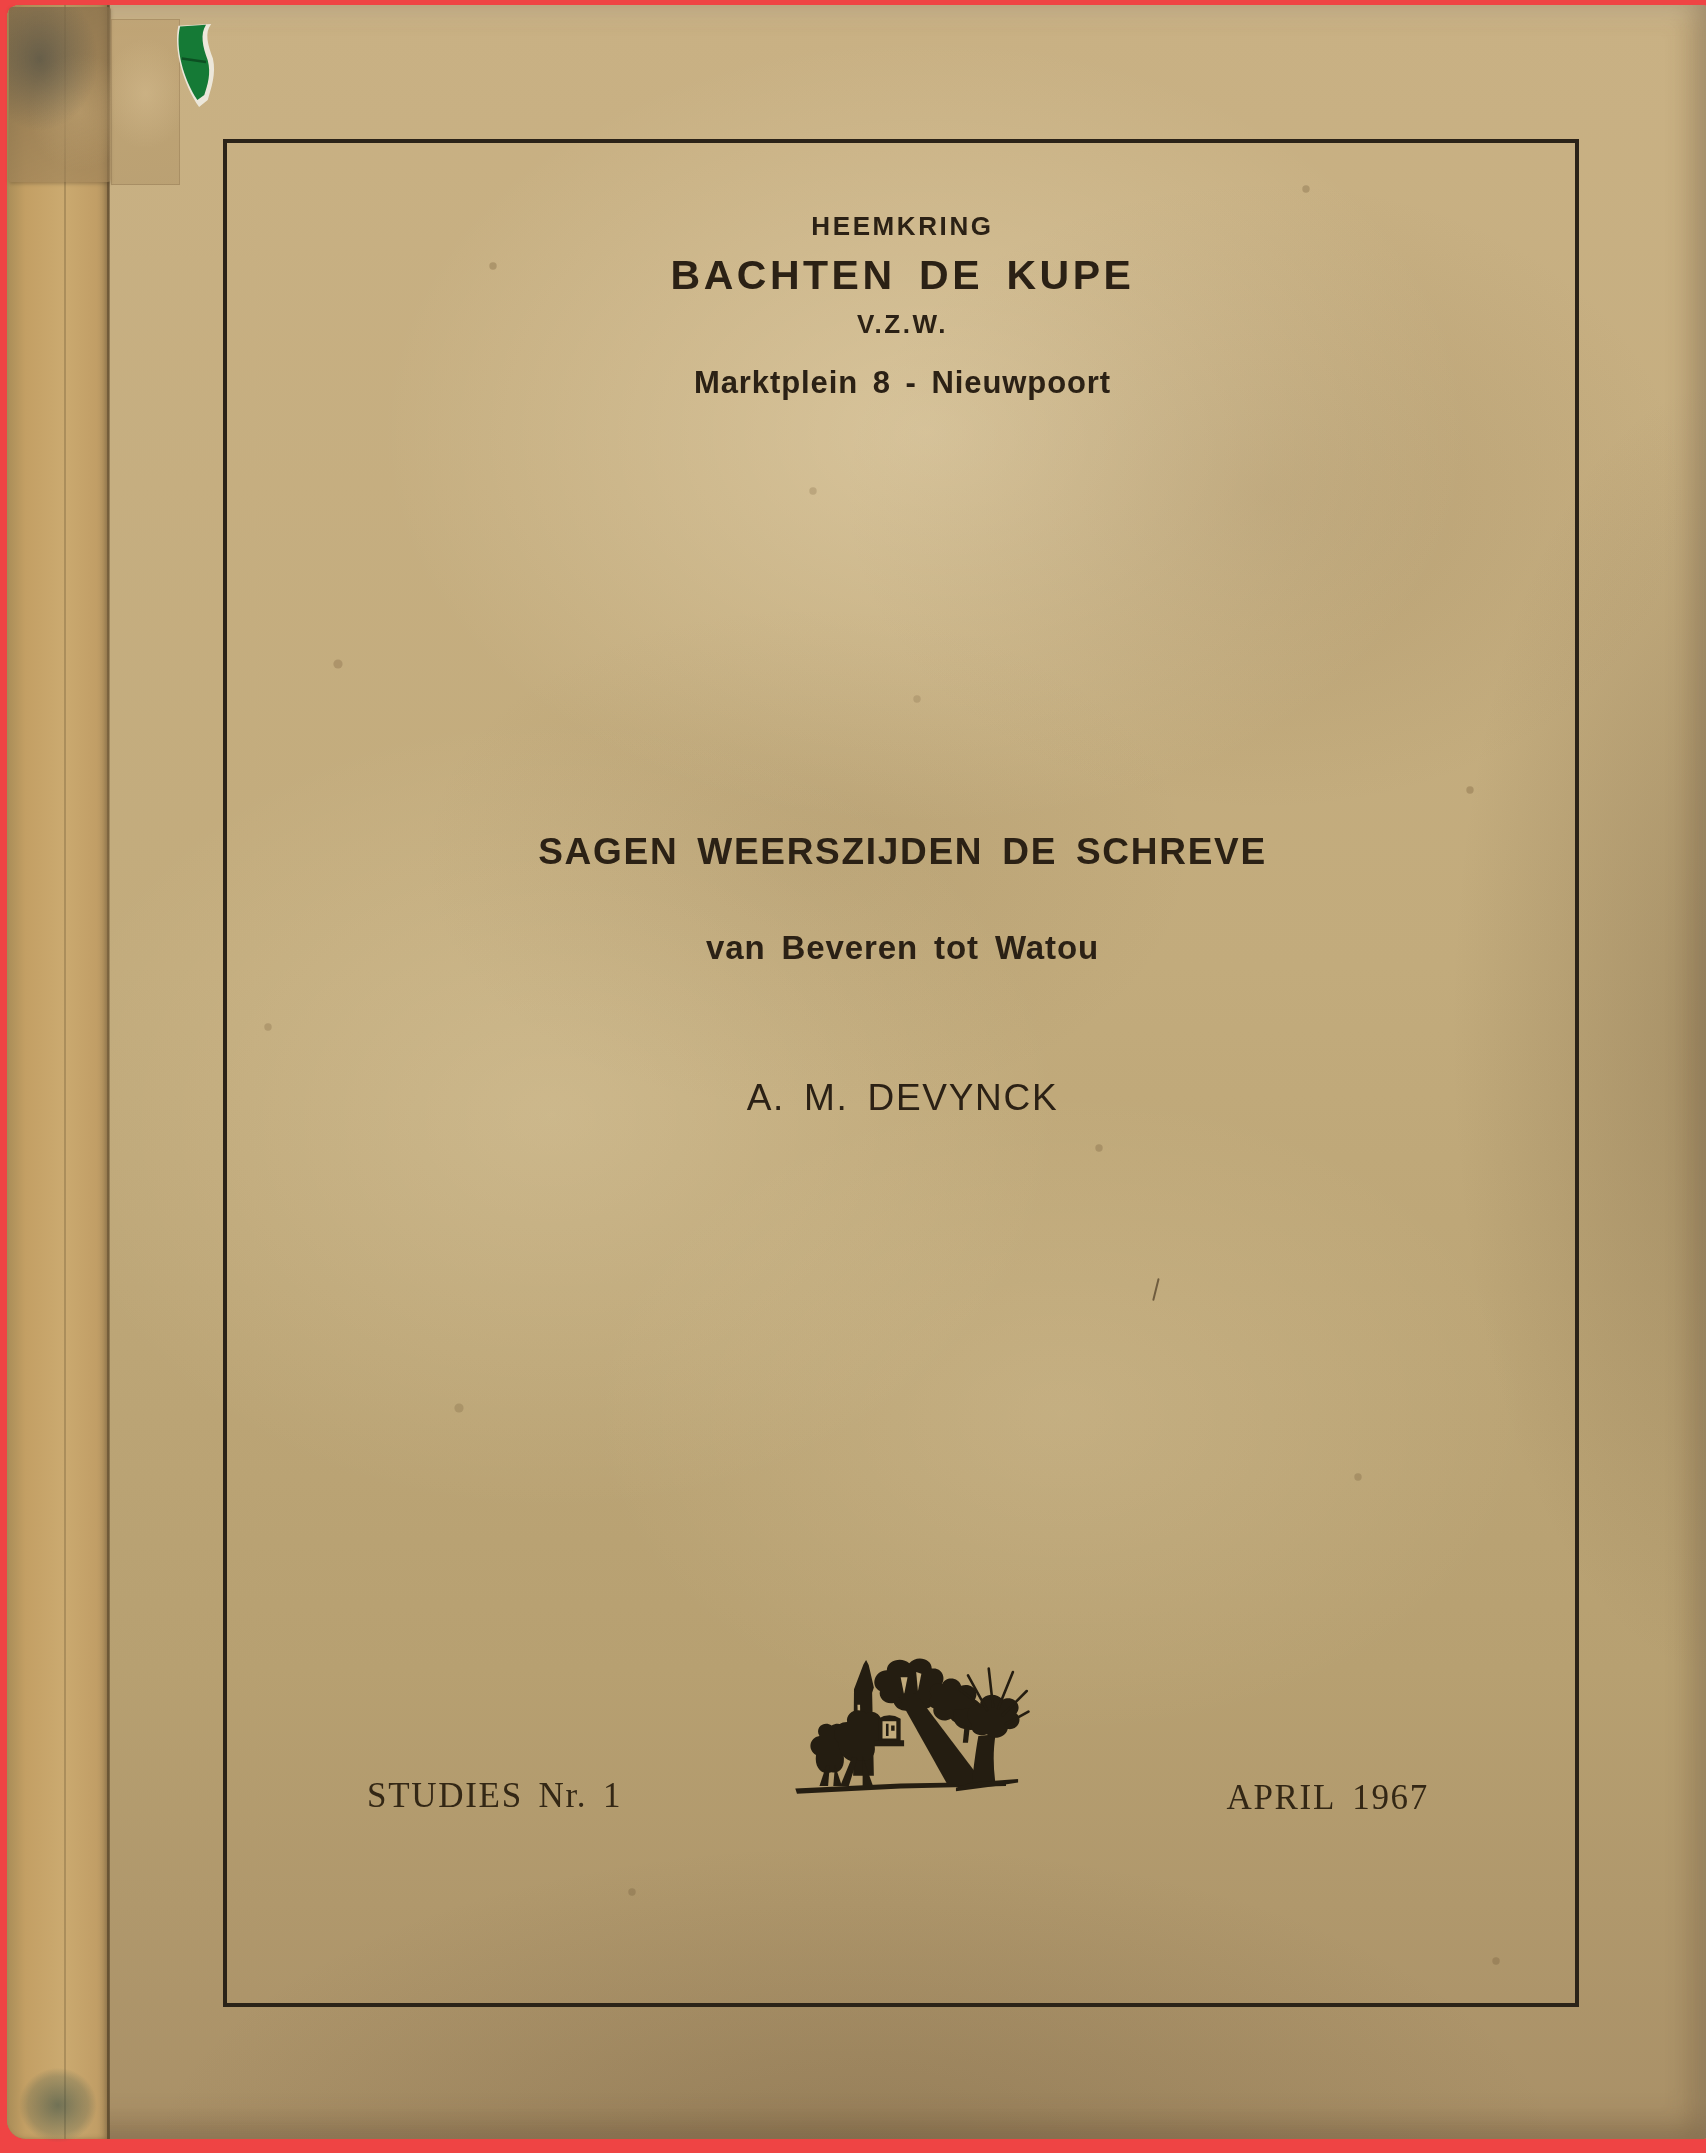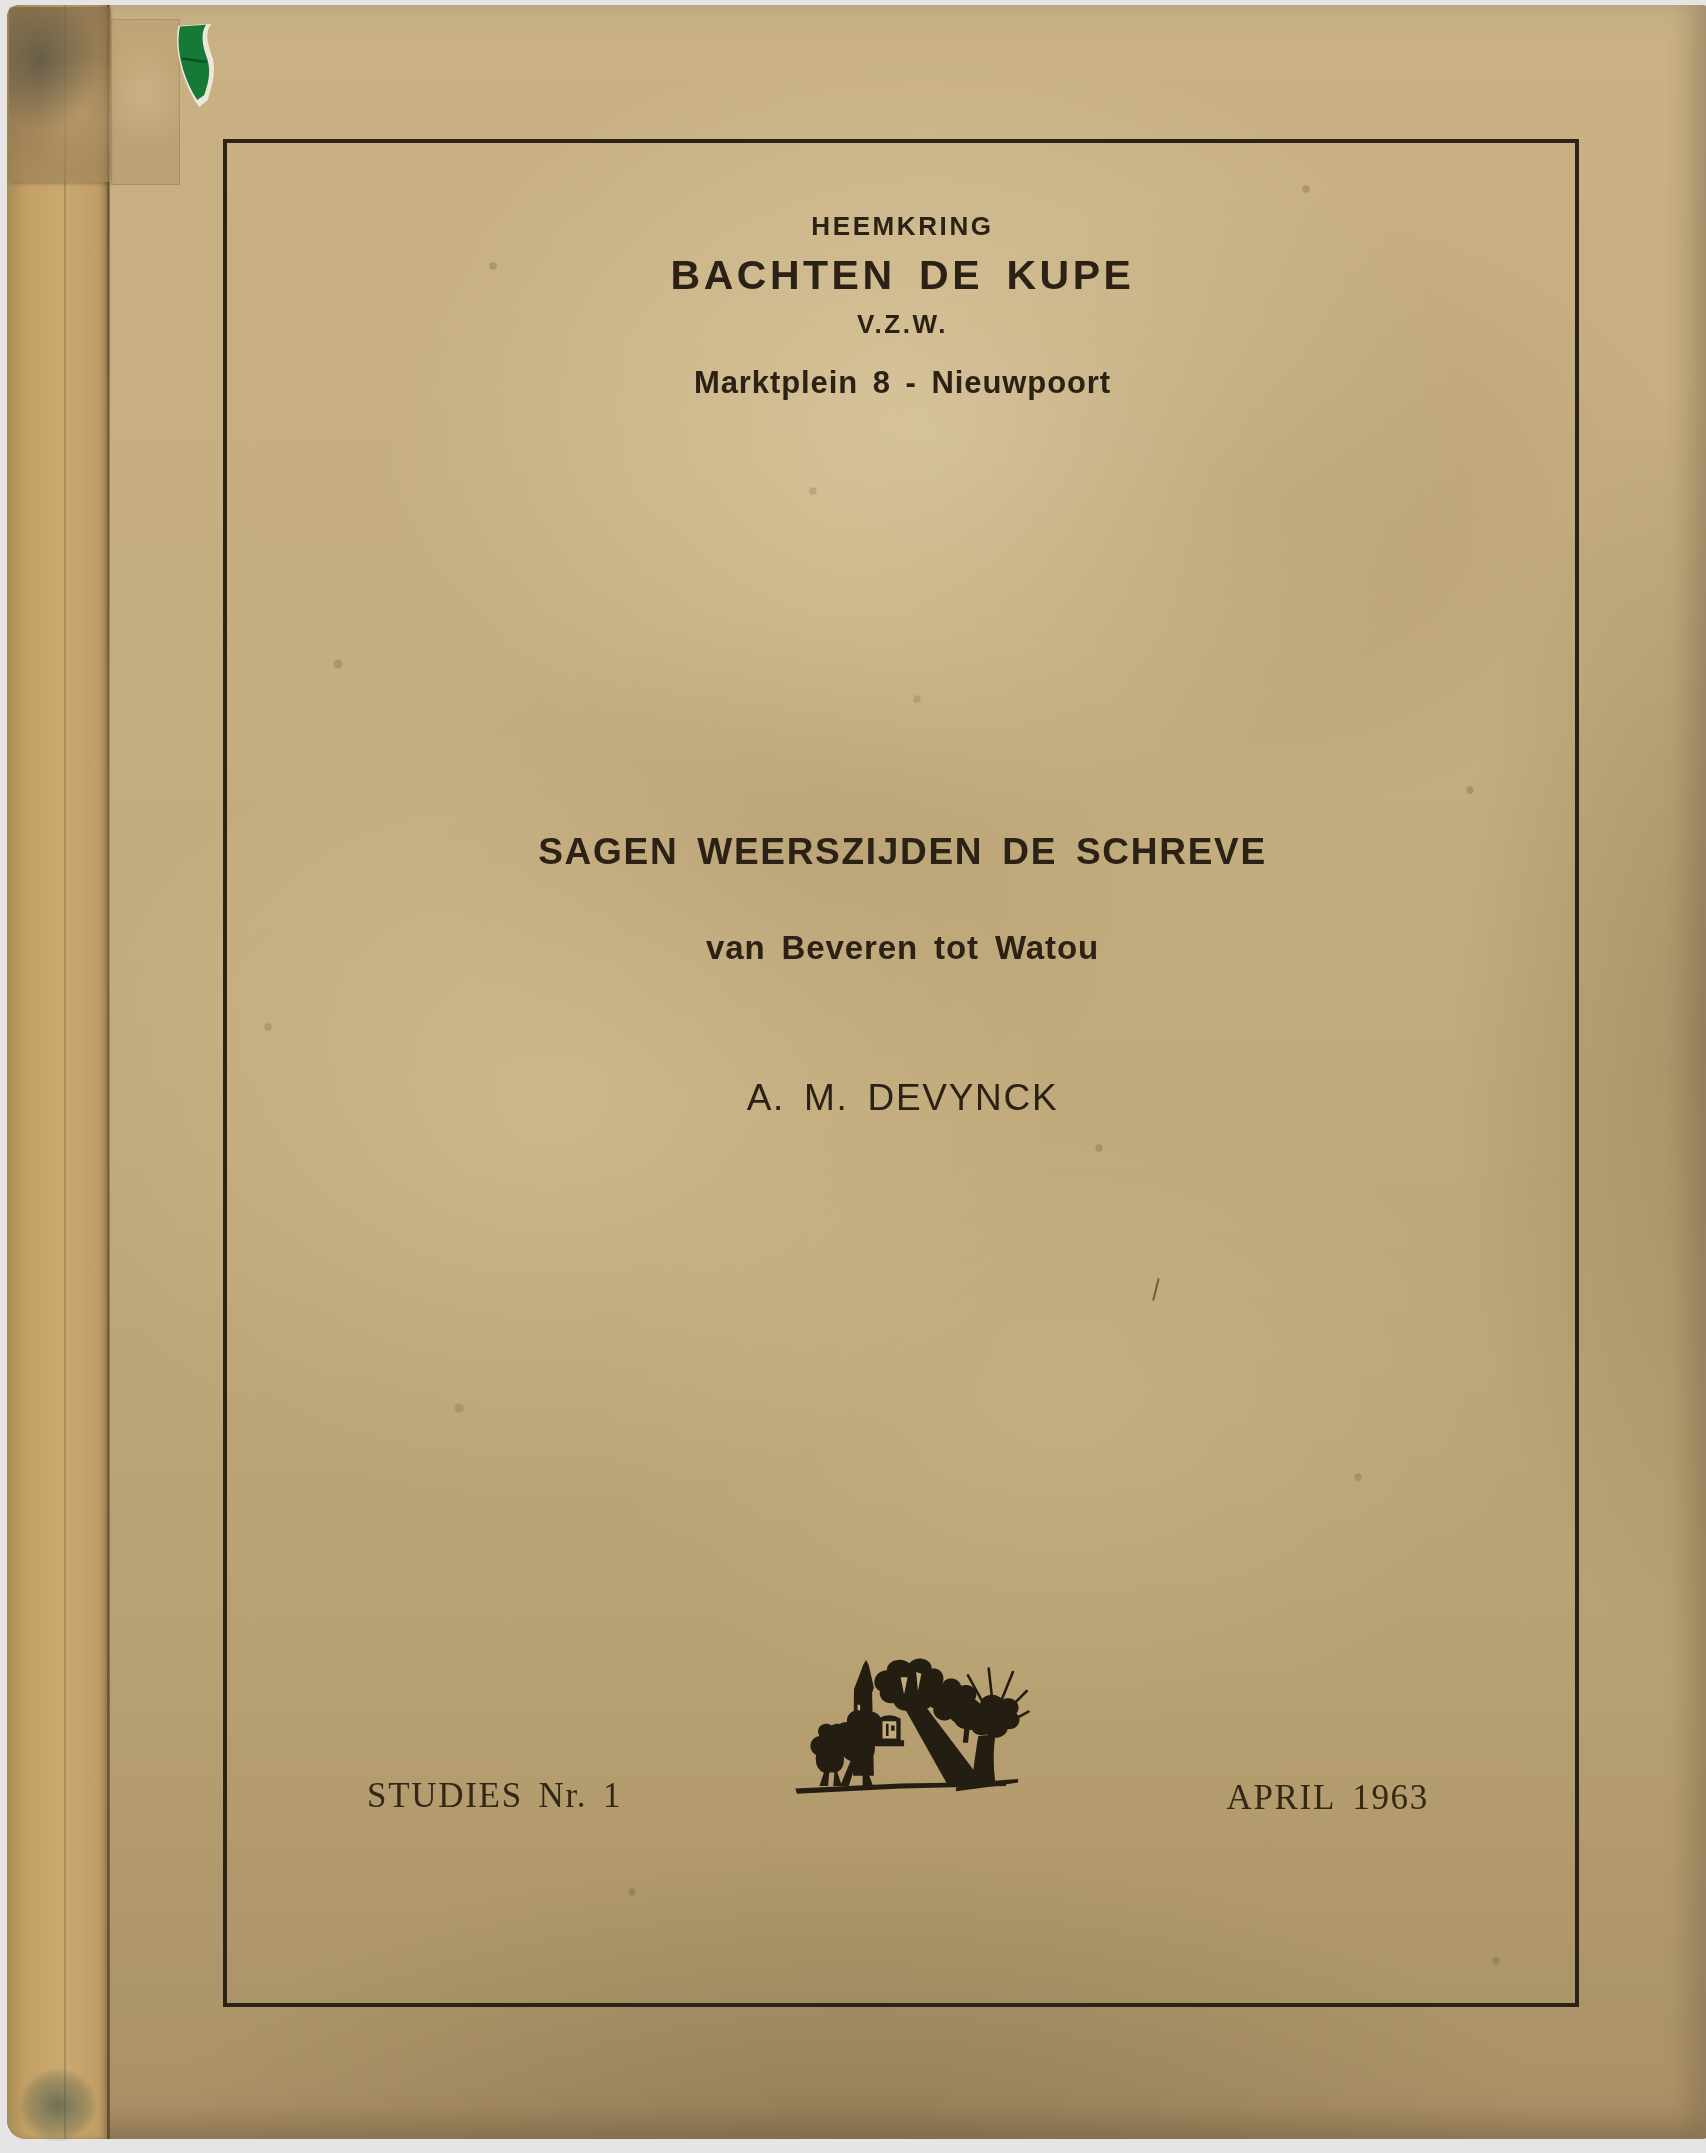--- a/index.html
+++ b/index.html
@@ -1,19 +1,19 @@
 <!DOCTYPE html>
 <html style="font-size:14px"><head>
 <meta charset="utf-8">
 <style>
   html,body{margin:0;padding:0;background:#ffffff;}
   .stage{
     position:relative;
     width:1707px;height:2153px;
-    background:#e5e5e5;
+    background:#ef4444;
     overflow:hidden;
     font-family:"Liberation Sans", sans-serif;
   }
   
   .cover{
     position:absolute;
     left:7px;top:5.2px;right:0px;bottom:14px;
     border-radius:12px 3.5px 3.5px 19px;
     background-color:#bca677;
     background-image:
@@ -181,17 +181,17 @@
         <line x1="257" y1="62" x2="252" y2="18"></line>
         <line x1="263" y1="64" x2="280" y2="22"></line>
         <line x1="268" y1="72" x2="296" y2="44"></line>
         <line x1="272" y1="82" x2="298" y2="68"></line>
         <line x1="244" y1="62" x2="218" y2="42"></line>
       </g>
       <path d="M232 150 L214 156 L214 160 L260 154 L286 150 L286 146 Z"></path>
     </svg>
 
     <div class="serif t-series">STUDIES Nr. 1</div>
-    <div class="serif t-date">APRIL 1963</div>
+    <div class="serif t-date">APRIL 1967</div>
 
   </div>
 </div>
 
 
 </body></html>

